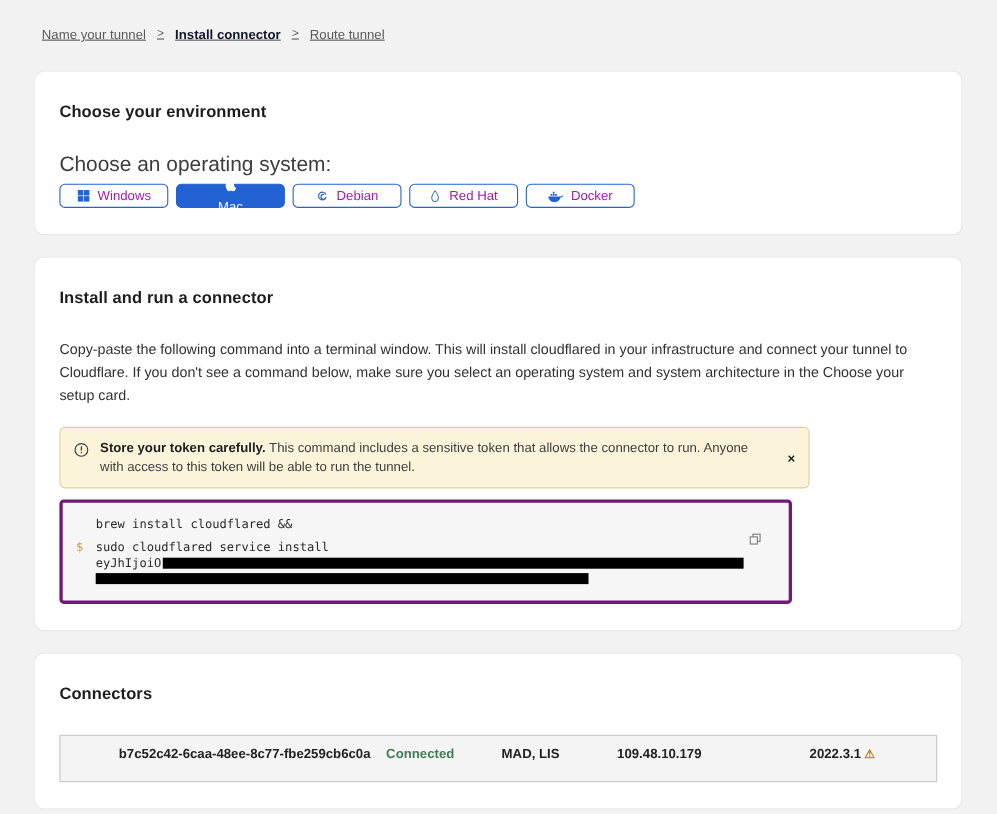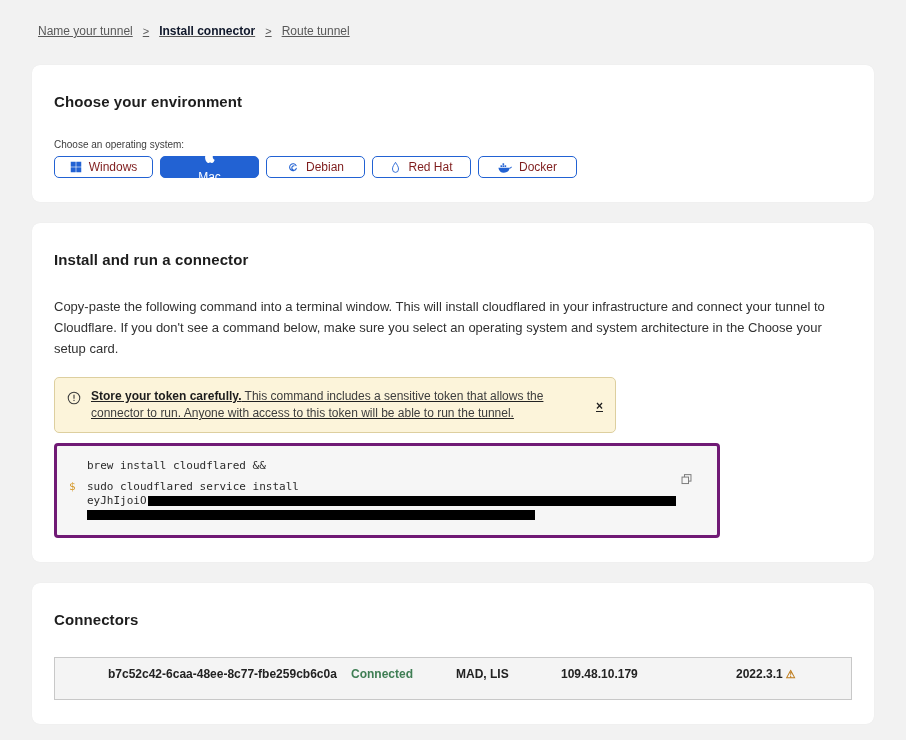--- a/index.html
+++ b/index.html
@@ -40,35 +40,35 @@
   .card-title {
     font-size: 15px;
     font-weight: bold;
     color: #1d1d1d;
     letter-spacing: .1px;
   }
 
   
   .os-label {
     margin-top: 29px;
-    font-size: 10px;
+    font-size: 19px;
     color: #3d3d3d;
   }
   .os-row {
     margin-top: 6px;
     display: flex;
     gap: 7px;
   }
   .os-btn {
     width: 99px;
     height: 22px;
     border: 1px solid #2262d3;
     border-radius: 5px;
     background: #ffffff;
-    color: #7f1d1d;
+    color: #a21caf;
     font-family: "Liberation Sans", sans-serif;
     font-size: 12px;
     display: flex;
     align-items: center;
     justify-content: center;
     gap: 7px;
     cursor: pointer;
   }
   .os-btn.selected {
     background: #2262d3;
@@ -80,29 +80,28 @@
   
   .description {
     margin-top: 28px;
     font-size: 13px;
     line-height: 21px;
     color: #313131;
     max-width: 800px;
   }
   .alert {
     margin-top: 18px;
-    width: 562px;
+    width: 682px;
     background: #fcf4da;
     border: 1px solid #ddcf9f;
     border-radius: 5px;
     padding: 10px 12px 10px 12px;
     display: flex;
     align-items: flex-start;
     gap: 10px;
-    text-decoration: underline;
   }
   .alert-icon { margin-top: 3px; flex: 0 0 auto; }
   .alert-text {
     font-size: 12px;
     line-height: 17px;
     color: #3d3d3d;
     flex: 1 1 auto;
     padding-right: 14px;
   }
   .alert-text b { color: #1d1d1d; }

